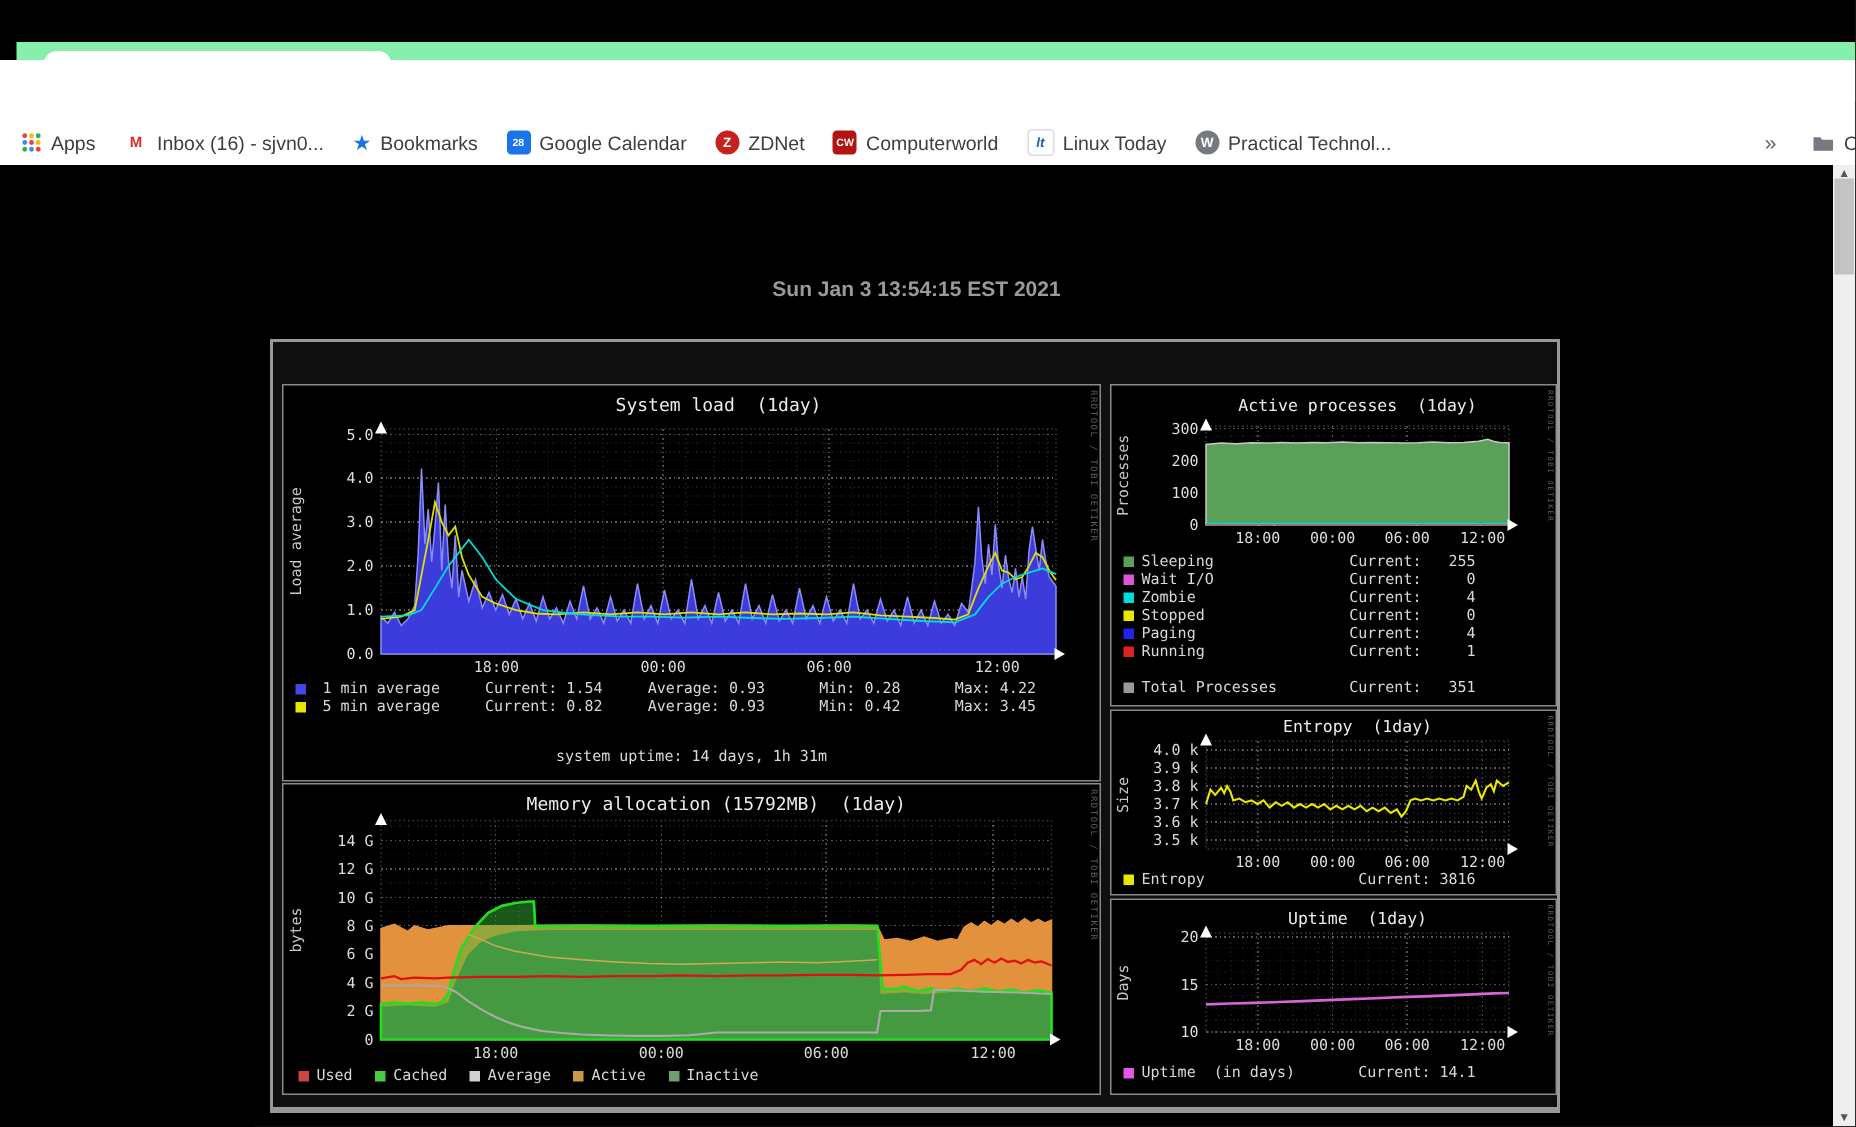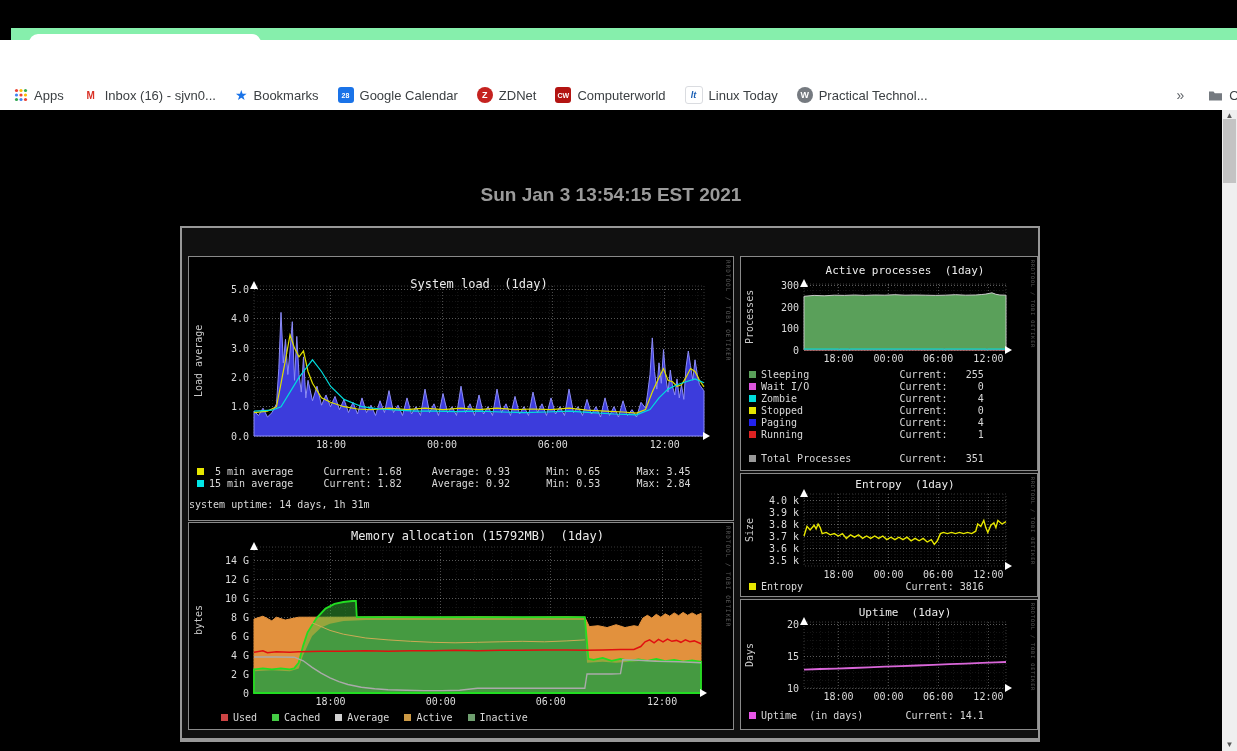--- a/index.html
+++ b/index.html
@@ -27,41 +27,41 @@
   .mini{width:16px;height:16px;display:flex;align-items:center;justify-content:center;
         font-size:10px;font-weight:bold;border-radius:3px;flex:none;}
   
   .page{position:absolute;top:110px;left:0;right:0;bottom:0;background:#000;}
   .hostbar{position:absolute;top:12px;left:0;right:15px;display:flex;justify-content:center;}
   .hosttable{display:flex;gap:4px;background:#9c9c9c;border:3px solid #b4b4b4;padding:4px;}
   .hcell{padding:1px 14px;font-weight:bold;font-size:20px;}
   .hdark{background:#4d4d4d;color:#b9b91e;}
   .hname{background:#000;color:#fff;font-size:21px;padding:1px 18px;}
   .dateline{position:absolute;top:74px;left:0;right:15px;text-align:center;color:#9a9a9a;
-            font-weight:bold;font-size:19px;}
+            font-weight:bold;font-size:14px;}
   .section{position:absolute;left:180px;top:116px;width:856px;height:510px;background:#101010;
            border:2px solid #989898;border-bottom-width:4px;}
   .sectitle{height:21px;background:#656565;color:#c8c832;font-weight:bold;font-size:13.5px;
             line-height:21px;padding-left:12px;}
   .panel{position:absolute;background:#000;border:1px solid #8a8a8a;}
   .chart-host{position:absolute;left:0;top:0;}
   .ctitle{position:absolute;text-align:center;font:12px "DejaVu Sans Mono",monospace;
           color:#ececec;white-space:pre;}
   .ctitle.small{font-size:11px;}
   .ylab{position:absolute;font:10px "DejaVu Sans Mono",monospace;color:#c8c8c8;
         writing-mode:vertical-rl;transform:rotate(180deg);display:flex;align-items:center;justify-content:center;}
   .credit{position:absolute;right:1px;top:3px;font-family:"DejaVu Sans Mono",monospace;font-size:6px;
           color:#5e5e5e;writing-mode:vertical-rl;letter-spacing:1px;}
   .lrow{position:absolute;left:8px;display:flex;align-items:center;gap:5px;
         font:10px "DejaVu Sans Mono",monospace;color:#d8d8d8;white-space:pre;}
   .sw{width:7px;height:7px;display:inline-block;flex:none;}
-  .lfoot{position:absolute;left:0;width:100%;text-align:left;
+  .lfoot{position:absolute;left:0;width:100%;text-align:center;
          font:10px "DejaVu Sans Mono",monospace;color:#d8d8d8;}
   .mem-legend{position:absolute;left:10px;display:flex;gap:15px;align-items:center;
-              font:10px "DejaVu Sans Mono",monospace;color:#d8d8d8;margin-left:22px;}
+              font:10px "DejaVu Sans Mono",monospace;color:#d8d8d8;}
   .mem-legend span.it{display:flex;gap:5px;align-items:center;}
   
   .scroll{position:absolute;right:0;top:110px;bottom:0;width:15px;background:#efefef;}
   .scroll .thumb{position:absolute;left:1px;right:1px;top:9px;height:64px;background:#c3c3c3;}
   .scroll .arr{position:absolute;left:0;width:15px;height:12px;color:#555;font-size:8px;
                text-align:center;line-height:12px;}
   svg{display:block;}
 </style>
 </head>
 <body>
@@ -296,30 +296,30 @@
               <line x1="475.85" y1="29" x2="475.85" y2="179" stroke="rgba(235,235,235,0.32)" stroke-dasharray="1,2" shape-rendering="crispEdges"></line>
               <text x="475.85" y="191" text-anchor="middle" fill="#dcdcdc" font-size="10" font-family="DejaVu Sans Mono, monospace">12:00</text>
               <rect x="65" y="29" width="450" height="150" fill="none" stroke="rgba(255,255,255,0.22)" stroke-dasharray="1,2"></rect>
               <path d="M65.0,179 L65.0,154.1 L69.5,158.5 L74.0,151.2 L78.5,160.0 L83.0,155.6 L87.5,146.8 L89.8,111.6 L92.0,55.4 L94.3,105.8 L96.5,82.3 L98.8,117.5 L101.0,94.0 L103.3,64.7 L105.5,123.3 L107.8,79.4 L110.0,117.5 L112.3,135.1 L114.5,99.9 L116.8,140.9 L119.0,123.3 L123.5,143.8 L128.0,129.2 L132.5,148.2 L137.0,138.0 L141.5,149.7 L146.0,139.4 L150.5,152.6 L155.0,142.4 L159.5,155.6 L164.0,145.3 L168.5,157.0 L173.0,140.9 L177.5,155.6 L182.0,148.2 L186.5,158.5 L191.0,143.8 L195.5,155.6 L200.0,133.6 L204.5,155.6 L209.0,148.2 L213.5,158.5 L218.0,140.9 L222.5,157.0 L227.0,149.7 L231.5,158.5 L236.0,132.1 L240.5,155.6 L245.0,146.8 L249.5,158.5 L254.0,136.5 L258.5,155.6 L263.0,149.7 L267.5,158.5 L272.0,129.2 L276.5,155.6 L281.0,146.8 L285.5,158.5 L290.0,138.0 L294.5,157.0 L299.0,149.7 L303.5,158.5 L308.0,132.1 L312.5,155.6 L317.0,146.8 L321.5,158.5 L326.0,139.4 L330.5,157.0 L335.0,149.7 L339.5,158.5 L344.0,135.1 L348.5,155.6 L353.0,146.8 L357.5,158.5 L362.0,140.9 L366.5,157.0 L371.0,149.7 L375.5,158.5 L380.0,132.1 L384.5,155.6 L389.0,149.7 L393.5,158.5 L398.0,142.4 L402.5,157.0 L407.0,149.7 L411.5,160.0 L416.0,140.9 L420.5,158.5 L425.0,149.7 L429.5,160.0 L434.0,143.8 L438.5,158.5 L443.0,152.6 L447.5,160.0 L452.0,145.3 L456.5,151.2 L458.8,135.1 L461.0,117.5 L463.3,80.9 L465.5,114.5 L467.8,132.1 L470.0,105.8 L472.3,126.3 L474.5,92.6 L476.8,120.4 L479.0,135.1 L481.3,113.1 L483.5,129.2 L485.8,138.0 L488.0,121.9 L490.3,140.9 L492.5,127.7 L494.8,142.4 L497.0,110.2 L499.3,94.0 L501.5,108.7 L503.8,123.3 L506.0,102.8 L508.3,117.5 L510.5,127.7 L515.0,133.9 L515.0,179 Z" fill="#3c3cdc" stroke="#8c8cf8" stroke-width="1"></path>
               <polyline points="65.0,155.6 78.5,154.1 87.5,149.7 92.0,126.3 96.5,102.8 101.0,77.9 105.5,91.1 110.0,99.9 114.5,94.0 119.0,114.5 123.5,126.3 132.5,140.9 141.5,145.3 155.0,149.7 168.5,152.0 182.0,152.6 200.0,151.2 218.0,152.6 236.0,151.2 254.0,152.6 272.0,151.2 290.0,152.6 308.0,151.2 326.0,152.6 344.0,152.0 362.0,152.6 380.0,151.2 398.0,153.2 416.0,154.1 434.0,155.0 447.5,156.1 456.5,152.6 463.3,135.1 470.0,120.4 474.5,111.6 479.0,123.3 483.5,124.8 488.0,129.2 492.5,127.7 497.0,120.4 501.5,111.6 506.0,114.5 510.5,123.3 515.0,129.8" fill="none" stroke="#e0e000" stroke-width="1.2"></polyline>
               <polyline points="65.0,154.1 83.0,153.2 92.0,149.7 101.0,135.1 110.0,120.4 119.0,108.7 123.5,102.8 132.5,114.5 141.5,129.2 155.0,142.4 173.0,149.7 191.0,152.0 209.0,153.2 227.0,154.1 245.0,154.1 267.5,154.7 290.0,154.1 312.5,155.0 335.0,155.6 357.5,155.0 380.0,154.1 402.5,155.6 425.0,157.0 447.5,157.9 461.0,152.6 470.0,140.9 479.0,132.1 488.0,127.7 497.0,124.8 506.0,121.9 515.0,125.7" fill="none" stroke="#00dcdc" stroke-width="1.2"></polyline>
               <polygon points="61,32 69,32 65,24" fill="#fff"></polygon>
               <polygon points="521,179 514,175 514,183" fill="#fff"></polygon>
             </svg>
           </div>
-        <div class="ctitle" style="left:65px;top:20px;width:450px">System load  (1day)</div>
+        <div class="ctitle" style="left:65px;top:6px;width:450px">System load  (1day)</div>
         <div class="ylab" style="left:2px;top:29px;height:150px;width:14px">Load average</div>
         <div class="credit">RRDTOOL / TOBI OETIKER</div>
+        <div class="lrow" style="top:197px">
+          <span class="sw" style="background:#4646e6"></span>
+          <span> 1 min average     Current: 1.54     Average: 0.93      Min: 0.28      Max: 4.22</span>
+        </div>
         <div class="lrow" style="top:209px">
           <span class="sw" style="background:#e6e600"></span>
-          <span> 5 min average     Current: 1.68     Average: 0.93      Min: 0.65      Max: 3.45</span>
-        </div>
-        <div class="lrow" style="top:221px">
-          <span class="sw" style="background:#00e6e6"></span>
-          <span>15 min average     Current: 1.82     Average: 0.92      Min: 0.53      Max: 2.84</span>
+          <span> 5 min average     Current: 0.82     Average: 0.93      Min: 0.42      Max: 3.45</span>
         </div>
         <div class="lfoot" style="top:242px">system uptime: 14 days, 1h 31m</div>
       </div>
 
       <div class="panel" style="left:6px;top:294px;width:544px;height:206px">
         <div class="chart-host" style="width:544px;height:206px">
             <svg width="544" height="206">
               <line x1="83.3723797780518" y1="24" x2="83.3723797780518" y2="170" stroke="rgba(200,200,200,0.10)" stroke-dasharray="1,2" shape-rendering="crispEdges"></line>
               <line x1="101.74475955610359" y1="24" x2="101.74475955610359" y2="170" stroke="rgba(200,200,200,0.10)" stroke-dasharray="1,2" shape-rendering="crispEdges"></line>
               <line x1="120.11713933415537" y1="24" x2="120.11713933415537" y2="170" stroke="rgba(200,200,200,0.10)" stroke-dasharray="1,2" shape-rendering="crispEdges"></line>

